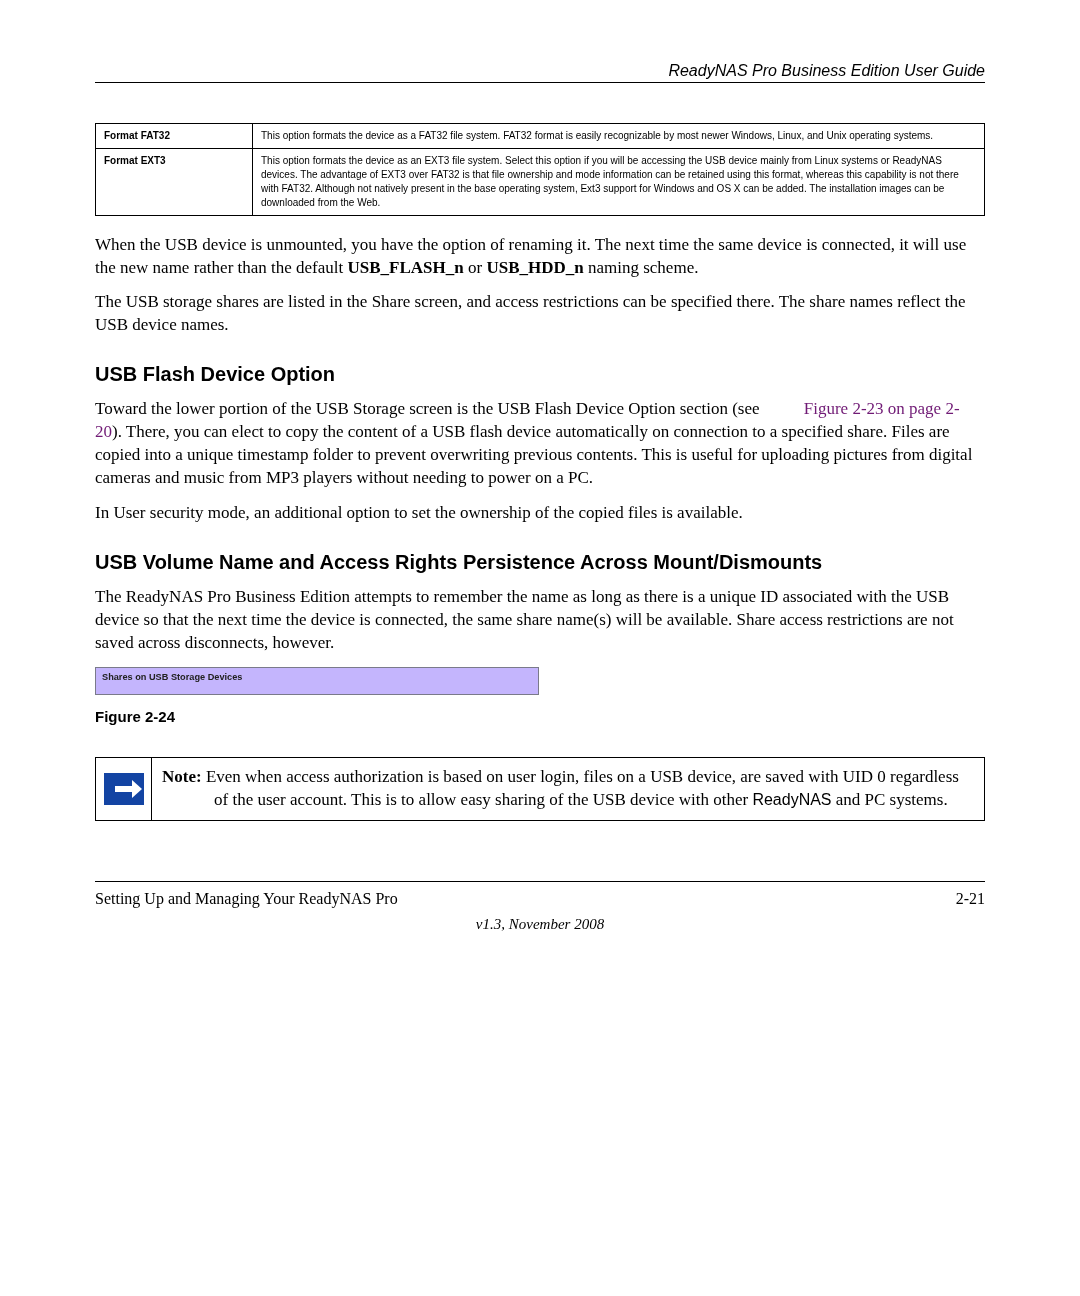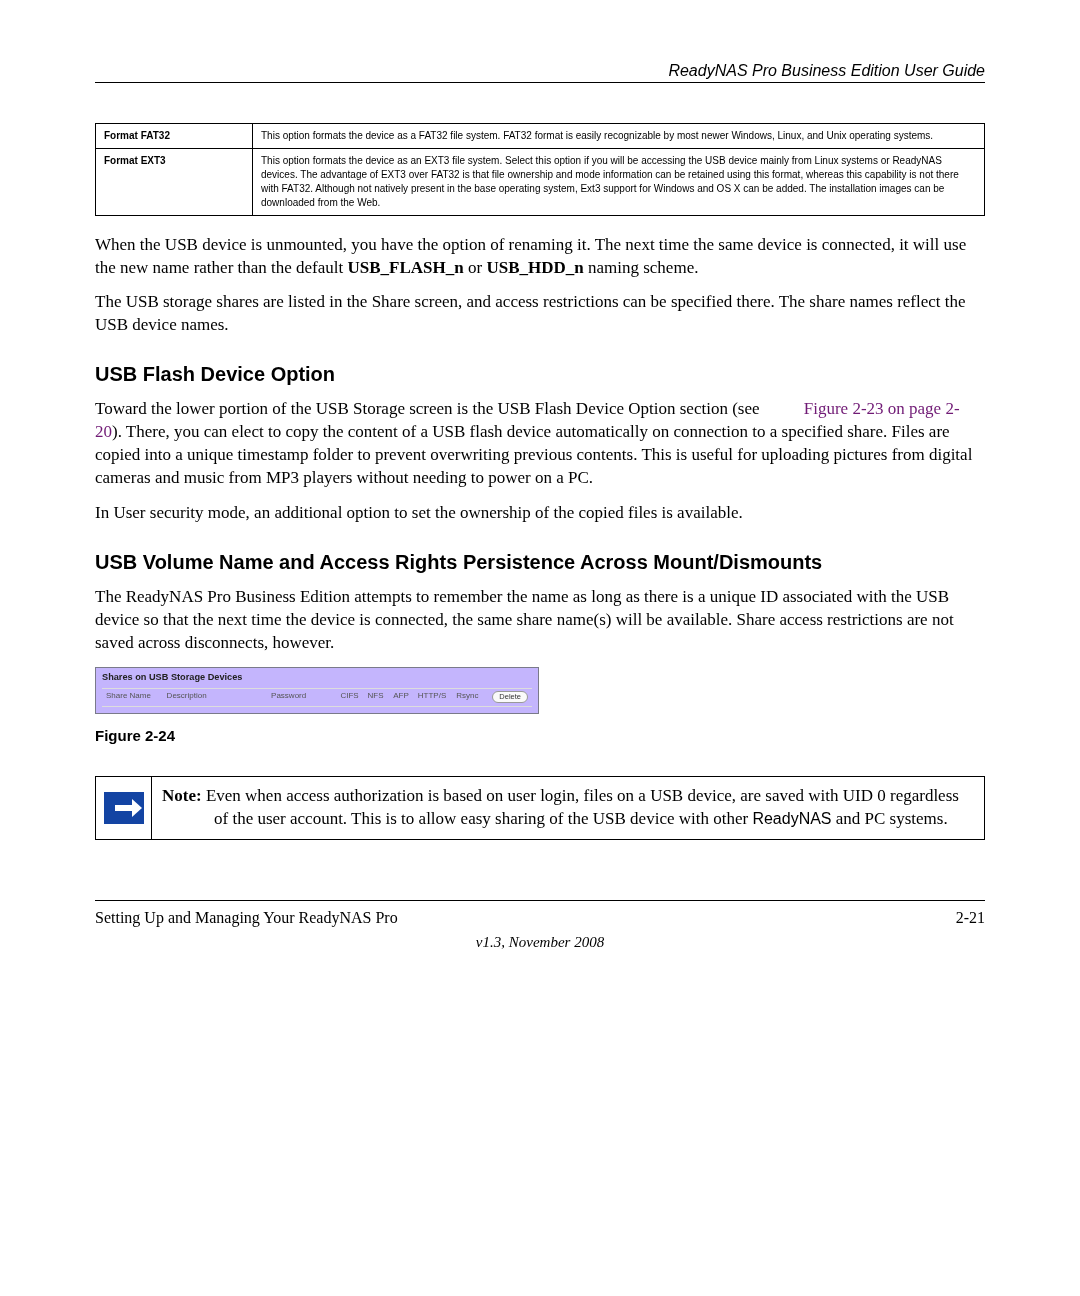--- a/index.html
+++ b/index.html
@@ -171,32 +171,20 @@
 </p>
 
 <p class="body">In User security mode, an additional option to set the ownership of the copied files is available.</p>
 
 <h3 class="sub">USB Volume Name and Access Rights Persistence Across Mount/Dismounts</h3>
 
 <p class="body">The ReadyNAS Pro Business Edition attempts to remember the name as long as there is a unique ID associated with the USB device so that the next time the device is connected, the same share name(s) will be available. Share access restrictions are not saved across disconnects, however.</p>
 
 <div class="shares-panel">
   <div class="shares-title">Shares on USB Storage Devices</div>
-  <div class="shares-row" style="border-top:1px solid #ddd; border-bottom:1px solid #ddd;">
-    <div class="sh-col sh-head sh-sharename">Share Name</div>
-    <div class="sh-col sh-head sh-desc">Description</div>
-    <div class="sh-col sh-head sh-pass">Password</div>
-    <div style="flex:1"></div>
-    <div class="sh-col sh-head sh-ic">CIFS</div>
-    <div class="sh-col sh-head sh-ic">NFS</div>
-    <div class="sh-col sh-head sh-ic">AFP</div>
-    <div class="sh-col sh-head sh-rsync">HTTP/S</div>
-    <div class="sh-col sh-head sh-rsync">Rsync</div>
-    <div class="sh-col sh-head sh-del"><span class="delbtn">Delete</span></div>
-  </div>
 </div>
 
 <div class="fig-caption">Figure 2-24</div>
 
 <div class="note-box">
   <div class="note-icon-cell">
     <div class="note-arrow-box">
         <div class="note-arrow"></div>
       </div>
   </div>

